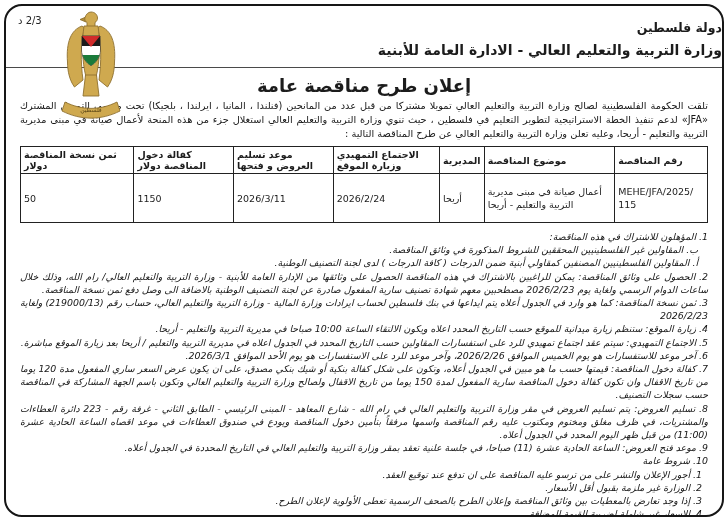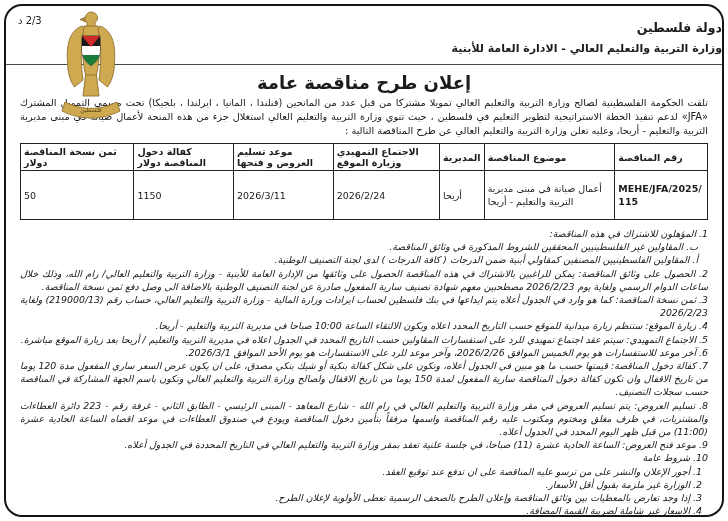--- a/index.html
+++ b/index.html
@@ -3,31 +3,31 @@
 <meta charset="utf-8">
 <style>
   html,body{margin:0;padding:0;width:728px;height:521px;background:#ffffff;
     font-family:"DejaVu Sans", sans-serif;color:#1c1c1c;}
   .page{position:relative;box-sizing:border-box;width:720px;height:513px;margin:4px;
     border:2.5px solid #161616;border-radius:18px;background:#fff;overflow:hidden;}
   .page-num{position:absolute;top:9px;left:12px;font-size:10px;direction:rtl;color:#222;}
   .emblem{position:absolute;left:52px;top:4px;width:66px;height:114px;z-index:2;}
   .header-text{padding-top:14px;text-align:right;direction:rtl;font-weight:bold;}
   .country{font-size:12.5px;margin-bottom:7px;}
-  .ministry{font-size:11px;}
+  .ministry{font-size:14px;}
   .header-rule{margin-top:9px;border-top:1.5px solid #4a4a4a;height:0;}
   .doc-title{text-align:center;direction:rtl;font-size:18px;font-weight:bold;margin:7px 0 3px 0;}
   .content{padding:0 14px;direction:rtl;}
   .intro{font-size:9.8px;line-height:14px;text-align:justify;margin:2px 0 5px 0;color:#161616;}
   table.tender{width:100%;border-collapse:collapse;margin:2px 0 7px 0;table-layout:fixed;}
   table.tender th, table.tender td{border:1.3px solid #222;text-align:left;
     font-size:9.5px;padding:2px 3px;vertical-align:middle;}
   table.tender th{font-weight:bold;height:22px;}
   table.tender td{height:44px;line-height:13px;}
-  td.ltr-cell{direction:ltr;font-weight:bold;}
+  td.ltr-cell{direction:ltr;}
   .list{margin-top:2px;font-style:italic;}
   .li{font-size:9.4px;line-height:13.2px;color:#141414;text-align:justify;}
   .li.sub{padding-right:10px;}
   .li.sub2{padding-right:6px;}
 </style>
 </head>
 <body>
 
 <div class="page">
 

